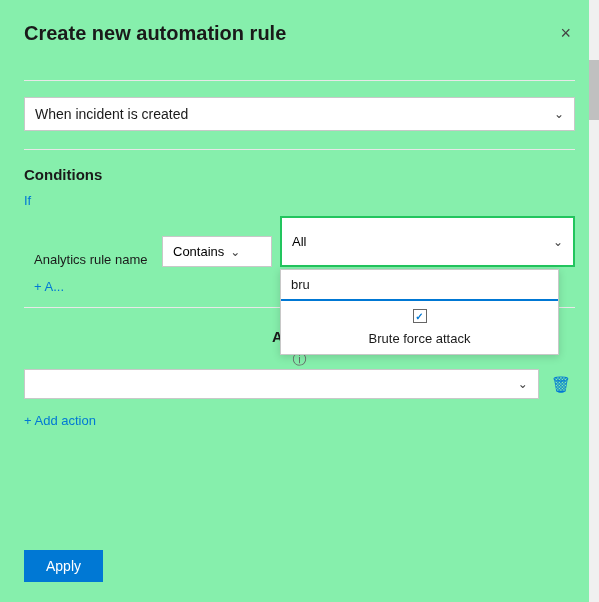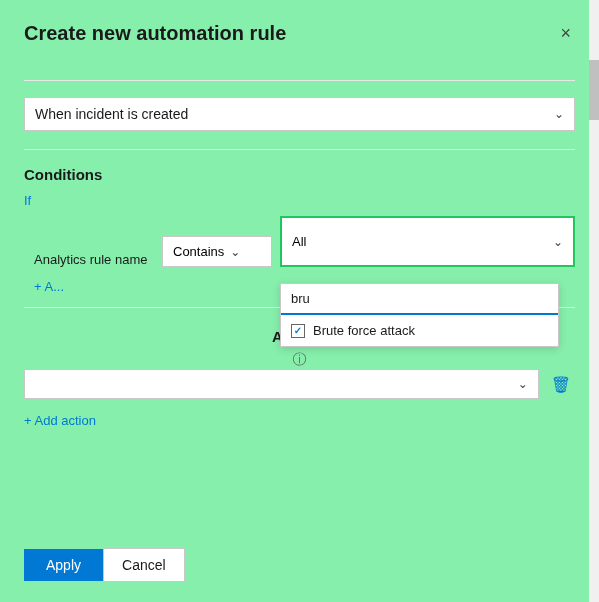--- a/index.html
+++ b/index.html
@@ -156,39 +156,40 @@
     }
     .dropdown-open {
       position: absolute;
       top: 100%;
       left: 0;
       right: 16px;
       z-index: 100;
       background: #fff;
       border: 1px solid #c8c8c8;
       box-shadow: 0 2px 8px rgba(0,0,0,0.15);
-      margin-top: 16px;
+      margin-top: 2px;
     }
     .dropdown-search {
       width: 100%;
       border: none;
       border-bottom: 2px solid #0078d4;
       padding: 7px 10px;
       font-size: 13px;
       outline: none;
       color: #1a1a1a;
     }
     .dropdown-item {
       display: flex;
       align-items: center;
       gap: 8px;
       padding: 8px 10px;
       cursor: pointer;
       font-size: 13px;
       color: #1a1a1a;
+      flex-direction: column;
     }
     .checkbox-checked {
       width: 14px;
       height: 14px;
       border: 1px solid #666;
       display: flex;
       align-items: center;
       justify-content: center;
       background: #fff;
       flex-shrink: 0;
@@ -367,15 +368,14 @@
       </div>
       <div class="add-action-link">
         <span>+ Add action</span>
       </div>
     </div>
 
   </div>
 
   <div class="dialog-footer">
     <button class="apply-btn">Apply</button>
-    <button class="cancel-btn">Cancel</button>
   </div>
 </div>
 
 </body></html>

